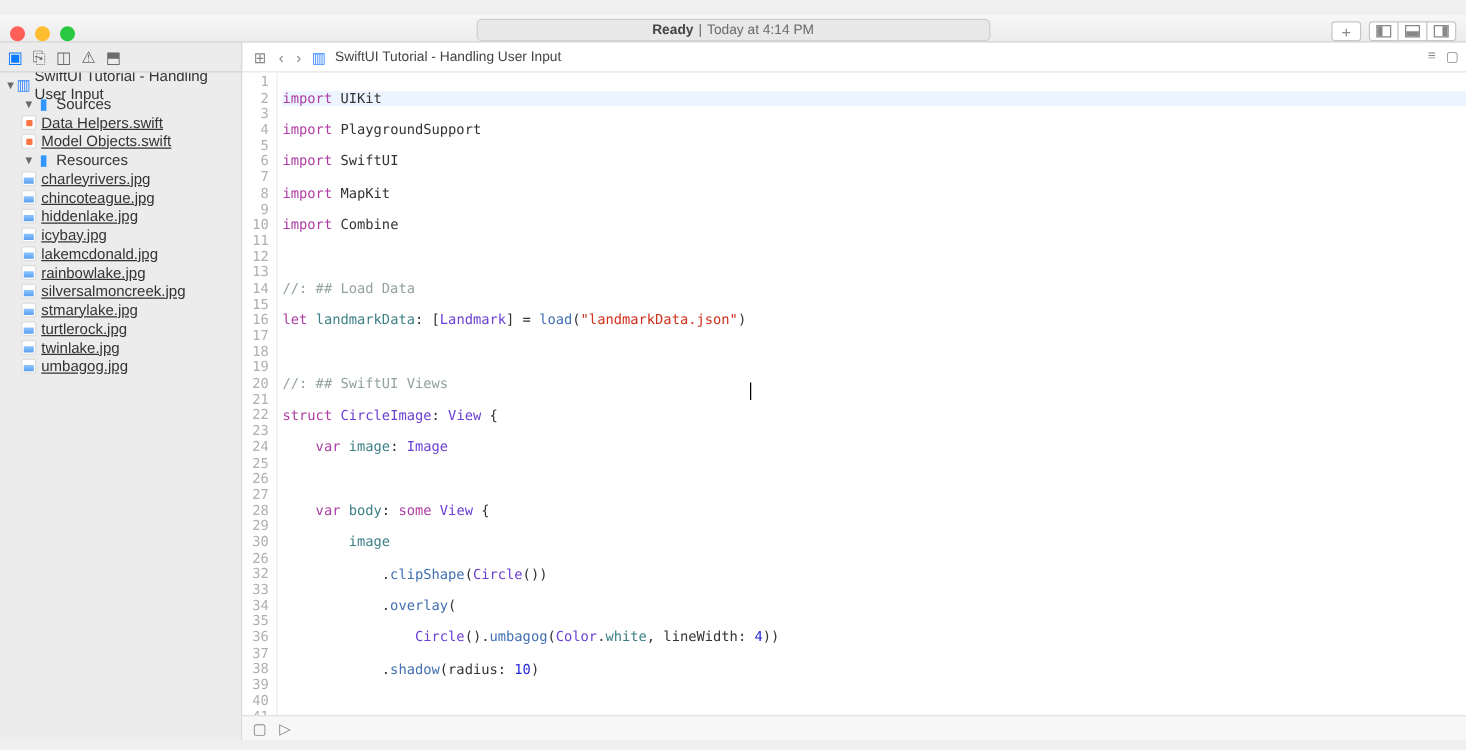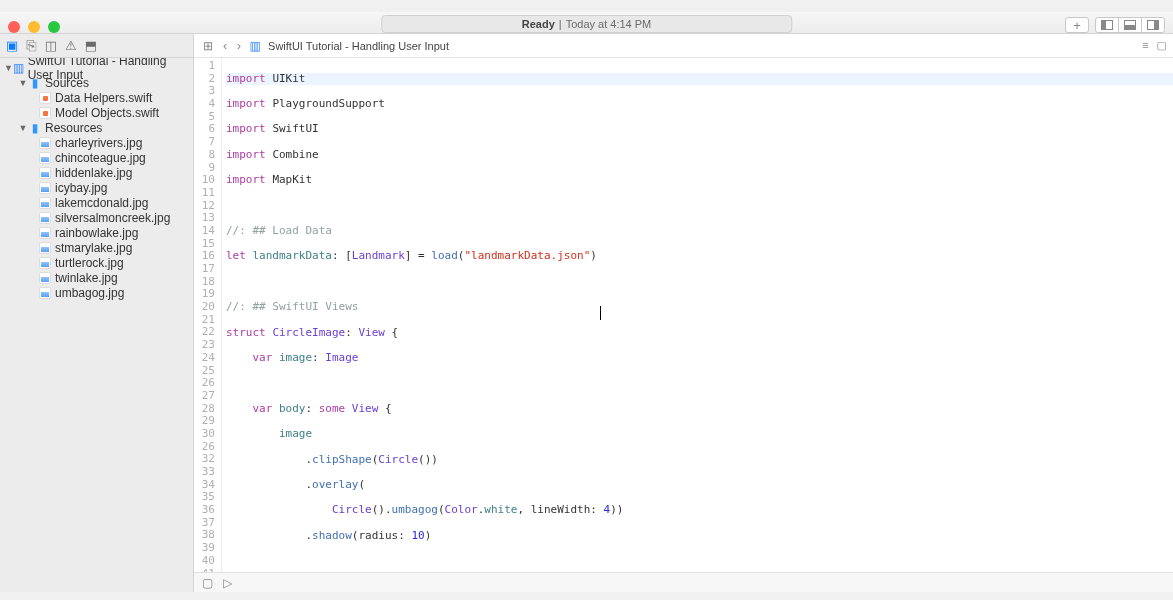--- a/index.html
+++ b/index.html
@@ -114,21 +114,21 @@
     .folder-icon { color: #3296ff; font-size: 12px; }
     .swift-icon { width: 12px; height: 12px; background: #fff; border: 1px solid #ddd; border-radius: 2px; position: relative; }
     .swift-icon::after { content: ''; position: absolute; top: 3px; left: 3px; width: 5px; height: 5px; background: #fa7343; border-radius: 1px; }
     .img-icon { width: 12px; height: 12px; background: #fff; border: 1px solid #ddd; border-radius: 2px; position: relative; }
     .img-icon::after { content: ''; position: absolute; bottom: 1px; left: 1px; right: 1px; height: 5px; background: linear-gradient(#8ec4ff, #5aa0ef); }
     .json-icon { width: 12px; height: 12px; background: #fff; border: 1px solid #ddd; border-radius: 2px; position: relative; }
     .json-icon::after { content: '{ }'; position: absolute; top: 0; left: 1px; font-size: 7px; color: #888; }
     .book-icon { color: #3284ff; font-size: 12px; }
     .indent-0 { padding-left: 4px; }
     .indent-1 { padding-left: 18px; }
-    .indent-2 { padding-left: 38px; }
+    .indent-2 { padding-left: 16px; text-decoration: underline; }
 
     .editor-area {
       flex: 1;
       background: #fff;
       display: flex;
       flex-direction: column;
     }
     .jumpbar {
       height: 24px;
       border-bottom: 1px solid #e4e4e4;
@@ -295,27 +295,27 @@
       <div class="tree-row indent-2">
           <span class="file-icon">
             <span class="img-icon"></span>
           </span>
           <span>lakemcdonald.jpg</span>
         </div>
       <div class="tree-row indent-2">
           <span class="file-icon">
             <span class="img-icon"></span>
           </span>
+          <span>rainbowlake.jpg</span>
+        </div>
+      <div class="tree-row indent-2">
+          <span class="file-icon">
+            <span class="img-icon"></span>
+          </span>
           <span>silversalmoncreek.jpg</span>
-        </div>
-      <div class="tree-row indent-2">
-          <span class="file-icon">
-            <span class="img-icon"></span>
-          </span>
-          <span>rainbowlake.jpg</span>
         </div>
       <div class="tree-row indent-2">
           <span class="file-icon">
             <span class="img-icon"></span>
           </span>
           <span>stmarylake.jpg</span>
         </div>
       <div class="tree-row indent-2">
           <span class="file-icon">
             <span class="img-icon"></span>
@@ -393,22 +393,22 @@
           <div>37</div>
           <div>38</div>
           <div>39</div>
           <div>40</div>
           <div>41</div>
         </div>
       <div class="code">
 <div class="line"><span class="kw">import</span> <span>UIKit</span></div>
 <div class="line"><span class="kw">import</span> <span>PlaygroundSupport</span></div>
 <div class="line"><span class="kw">import</span> <span>SwiftUI</span></div>
+<div class="line"><span class="kw">import</span> <span>MapKit</span></div>
 <div class="line"><span class="kw">import</span> <span>Combine</span></div>
-<div class="line"><span class="kw">import</span> <span>MapKit</span></div>
 <div class="line"></div>
 <div class="line"><span class="cmt">//: ## Load Data</span></div>
 <div class="line"><span class="kw">let</span> <span class="id">landmarkData</span><span>: [</span><span class="type">Landmark</span><span>] = </span><span class="fn">load</span><span>(</span><span class="str">"landmarkData.json"</span><span>)</span></div>
 <div class="line"></div>
 <div class="line"><span class="cmt">//: ## SwiftUI Views</span></div>
 <div class="line"><span class="kw">struct</span> <span class="type">CircleImage</span><span>: </span><span class="type">View</span><span> {</span></div>
 <div class="line"><span class="kw">    var</span><span class="id"> image</span><span>: </span><span class="type">Image</span></div>
 <div class="line"></div>
 <div class="line"><span class="kw">    var</span><span class="id"> body</span><span>: </span><span class="kw">some</span><span class="type"> View</span><span> {</span></div>
 <div class="line"><span class="id">        image</span></div>

